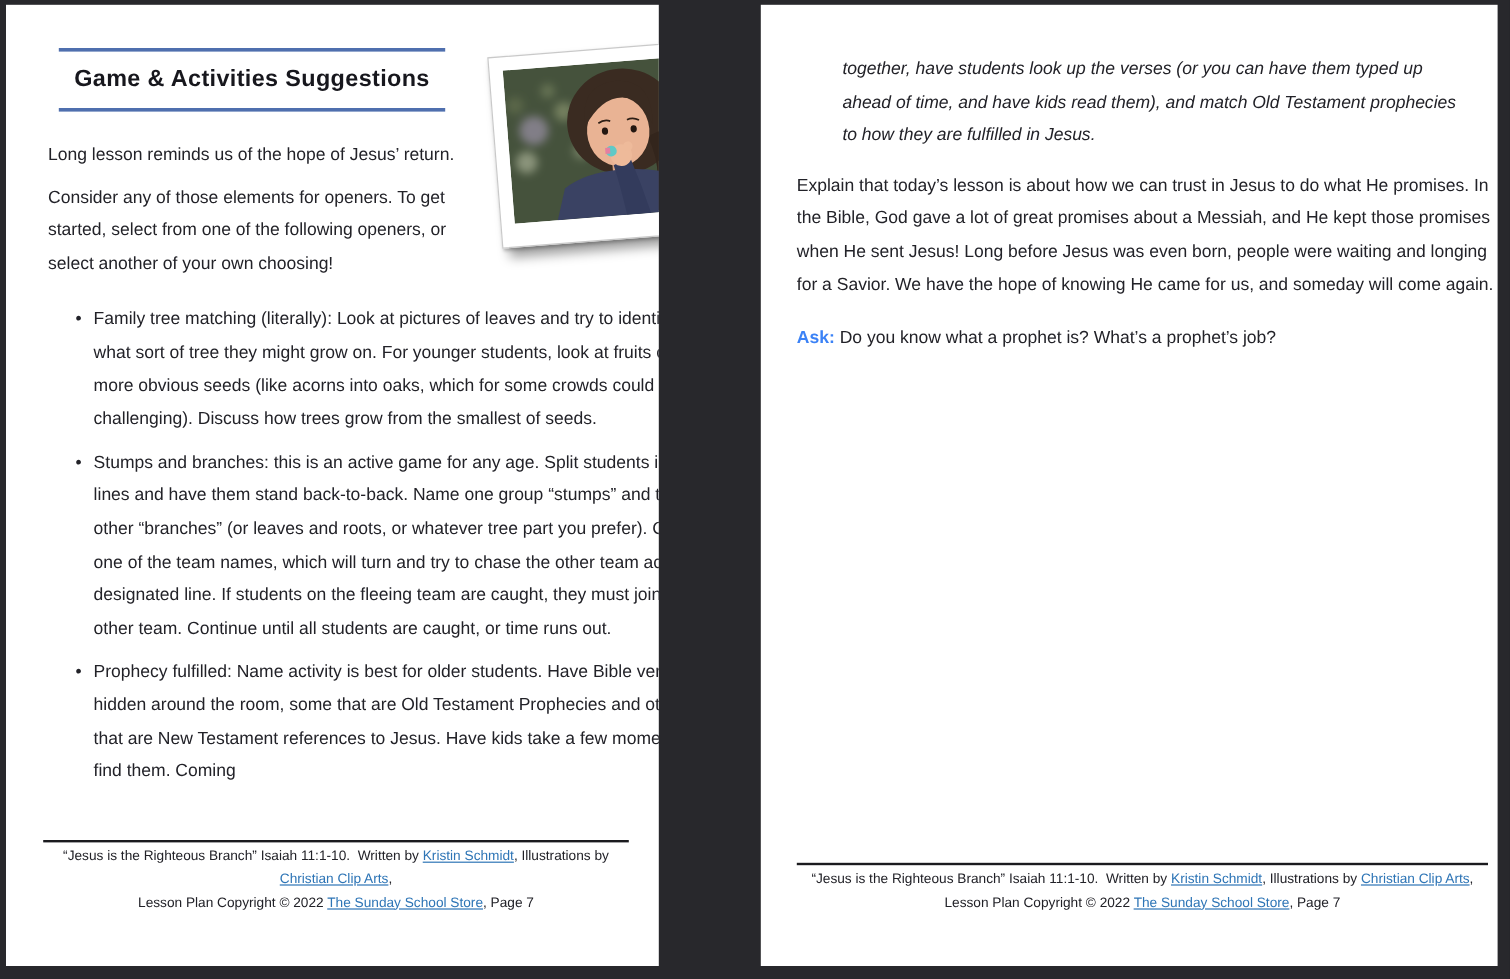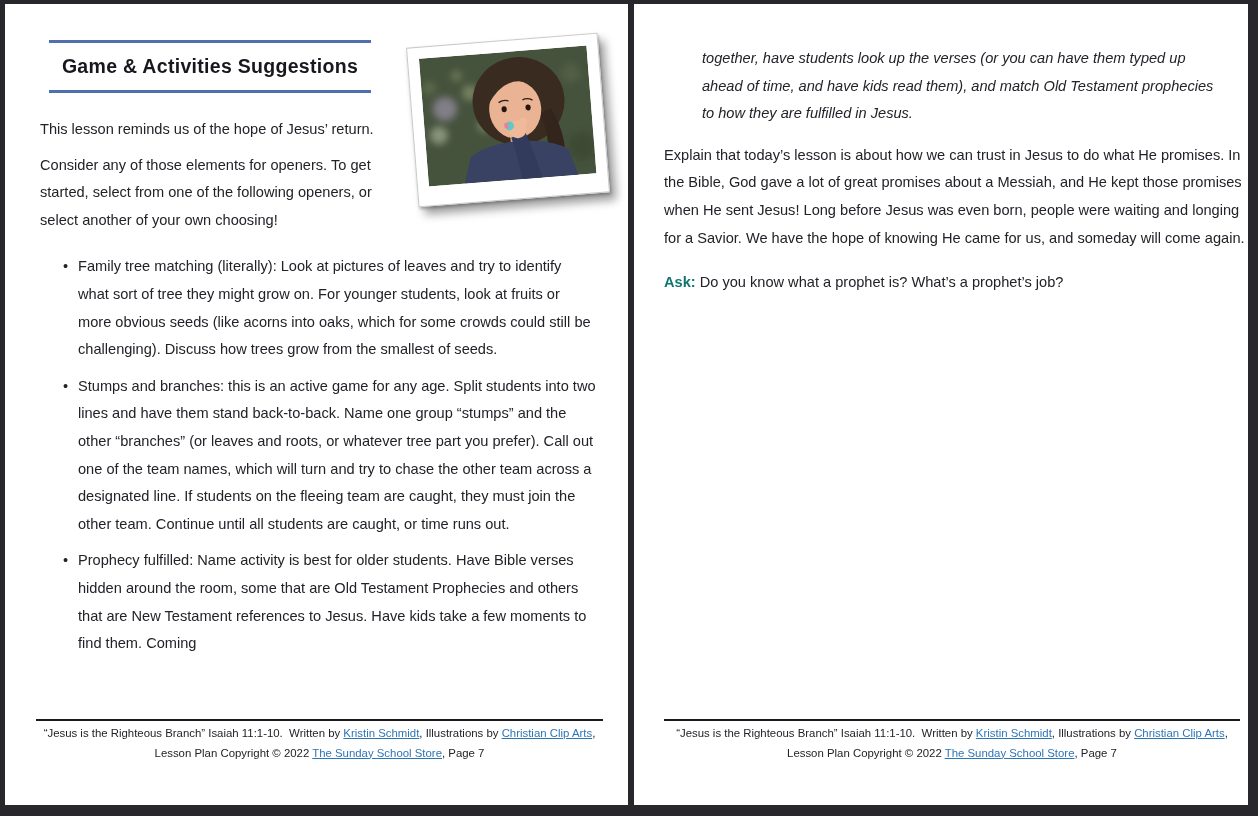--- a/index.html
+++ b/index.html
@@ -4,21 +4,21 @@
 <style>
   html, body { margin:0; padding:0; background:#28282c; }
   * { box-sizing:border-box; }
   .canvas {
     position:relative; width:1258px; height:816px; overflow:hidden;
     background:#28282c;
     font-family:"Liberation Sans", "DejaVu Sans", sans-serif;
     color:#222228;
   }
   .page { position:absolute; top:4px; height:801px; background:#ffffff; overflow:hidden; }
-  .page-left  { left:5px;   width:623px; }
+  .page-left  { left:5px;   width:544px; }
   .page-right { left:634px; width:614px; }
 
   
   .title-block { margin:36px 0 0 44px; width:322px; }
   .rule { height:3px; background:#4f6fae; }
   .title-text {
     text-align:center; font-weight:bold; color:#17171d;
     font-size:19.5px; line-height:31px; letter-spacing:.3px;
     padding:8px 0;
   }
@@ -40,21 +40,21 @@
   ul.openers li { position:relative; padding-left:38px; margin:0 0 9px 0; }
   ul.openers li::before {
     content:"\2022"; position:absolute; left:23px; top:0;
     font-size:14.6px; line-height:27.6px; color:#222228;
   }
 
   
   .continuation { margin:41px 0 0 68px; width:516px;font-style:italic; }
   .explain      { margin:14px 0 0 30px; width:582px; }
   .ask          { margin:17px 0 0 30px; width:582px; }
-  .ask b { font-weight:bold; color:#0f766e; }
+  .ask b { font-weight:bold; color:#3b82f6; }
 
   
   .footer { position:absolute; bottom:42px; }
   .page-left  .footer { left:31px; right:25px; }
   .page-right .footer { left:30px; right:8px; }
   .footer-rule { height:2px; background:#1b1b1f; margin-bottom:3px; }
   .footer-line {
     margin:0; text-align:center;
     font-size:11.4px; line-height:19.5px; color:#222228;
   }
@@ -109,21 +109,21 @@
           <path d="M36,128 L44,102 Q62,90 92,90 Q126,90 142,102 L150,128 Z" fill="#3a4263"></path>
           <path d="M94,128 Q90,102 86,86 L100,80 Q108,104 114,128 Z" fill="#333b5c"></path>
           <circle cx="93" cy="78" r="9" fill="#eeba9a"></circle>
           <circle cx="99" cy="71" r="4" fill="#eeba9a"></circle>
           <circle cx="85" cy="74" r="4.5" fill="#5fc9c6"></circle>
           <rect x="80" y="71" width="4" height="5" fill="#e57fa0"></rect>
         </g>
       </svg>
     </div>
 
-    <p class="body-text intro first">This lesson reminds us of the hope of Jesus’ return.</p>
+    <p class="body-text intro first">Long lesson reminds us of the hope of Jesus’ return.</p>
     <p class="body-text intro">Consider any of those elements for openers. To get started, select from one of the following openers, or select another of your own choosing!</p>
 
     <ul class="openers body-text">
       <li><span>Family tree matching (literally): Look at pictures of leaves and try to identify what sort of tree they might grow on. For younger students, look at fruits or more obvious seeds (like acorns into oaks, which for some crowds could still be challenging). Discuss how trees grow from the smallest of seeds.</span></li>
       <li><span>Stumps and branches: this is an active game for any age. Split students into two lines and have them stand back-to-back. Name one group “stumps” and the other “branches” (or leaves and roots, or whatever tree part you prefer). Call out one of the team names, which will turn and try to chase the other team across a designated line. If students on the fleeing team are caught, they must join the other team. Continue until all students are caught, or time runs out.</span></li>
       <li><span>Prophecy fulfilled: Name activity is best for older students. Have Bible verses hidden around the room, some that are Old Testament Prophecies and others that are New Testament references to Jesus. Have kids take a few moments to find them. Coming</span></li>
     </ul>
 
     <div class="footer">
       <div class="footer-rule"></div>

